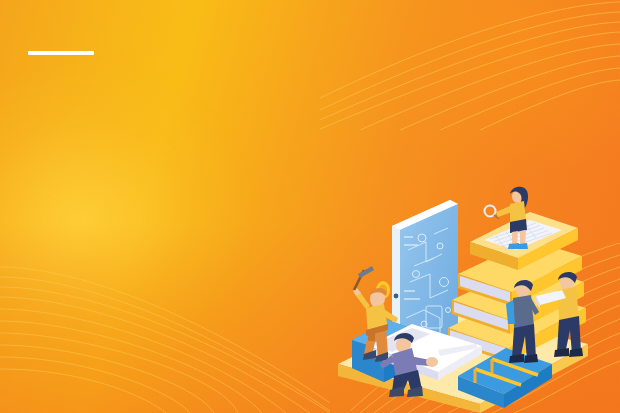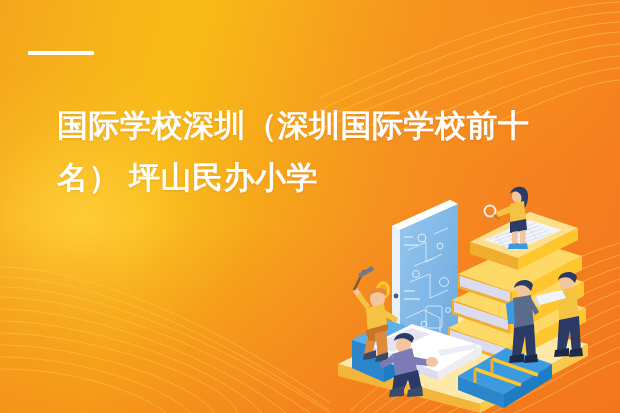--- a/index.html
+++ b/index.html
@@ -156,21 +156,20 @@
         <path d="M270 76 C224 94 162 138 98 170"></path>
         <path d="M270 90 C228 106 172 146 120 170"></path>
         <path d="M270 104 C232 118 182 152 142 170"></path>
         <path d="M270 118 C236 130 194 158 164 170"></path>
       </g>
     </svg>
   </div>
 
   <div class="rule"></div>
 
-  <div class="headline">国际学校深圳（深圳国际学校前十名） 坪山民办小学</div>
 
   <div class="illustration">
     <svg width="290" height="235" viewBox="0 0 290 235" aria-hidden="true">
 
       <g>
         <path d="M8 186 L118 132 L258 166 L150 226 Z" fill="#FFE9A8"></path>
         <path d="M8 186 L8 198 L150 235 L150 226 Z" fill="#F4B63A"></path>
         <path d="M150 226 L150 235 L258 178 L258 166 Z" fill="#F9C94E"></path>
       </g>
 

